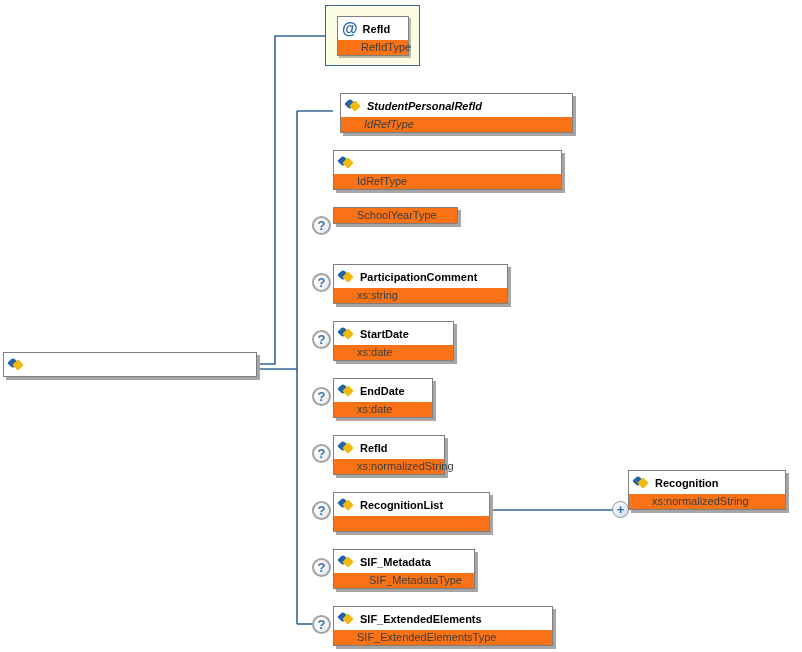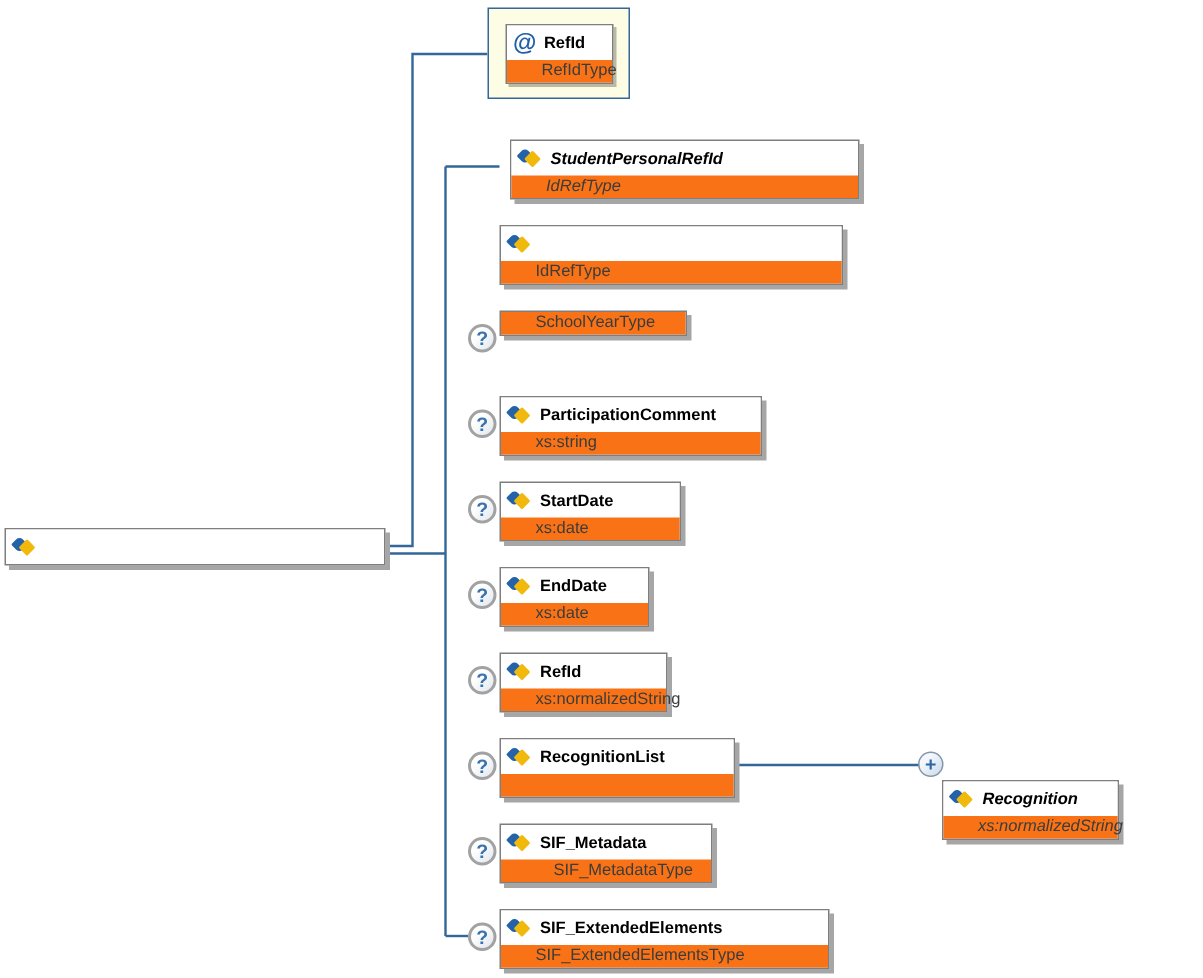--- a/index.html
+++ b/index.html
@@ -224,21 +224,21 @@
           <i class="db"></i>
           <i class="dy"></i>
         </span>
       <span class="nm">SIF_ExtendedElements</span>
     </div>
     <div class="row-type">SIF_ExtendedElementsType</div>
   </div>
   <div class="qbadge" style="left:312px;top:615px;">?</div>
 
   <div class="pbadge" style="left:612px;top:501px;">+</div>
-  <div class="node" style="left:628px;top:520px;width:118px;font-style:italic;">
+  <div class="node" style="left:628px;top:470px;width:158px;">
     <div class="row-title">
       <span class="el-icon">
           <i class="db"></i>
           <i class="dy"></i>
         </span>
       <span class="nm">Recognition</span>
     </div>
     <div class="row-type">xs:normalizedString</div>
   </div>
 

